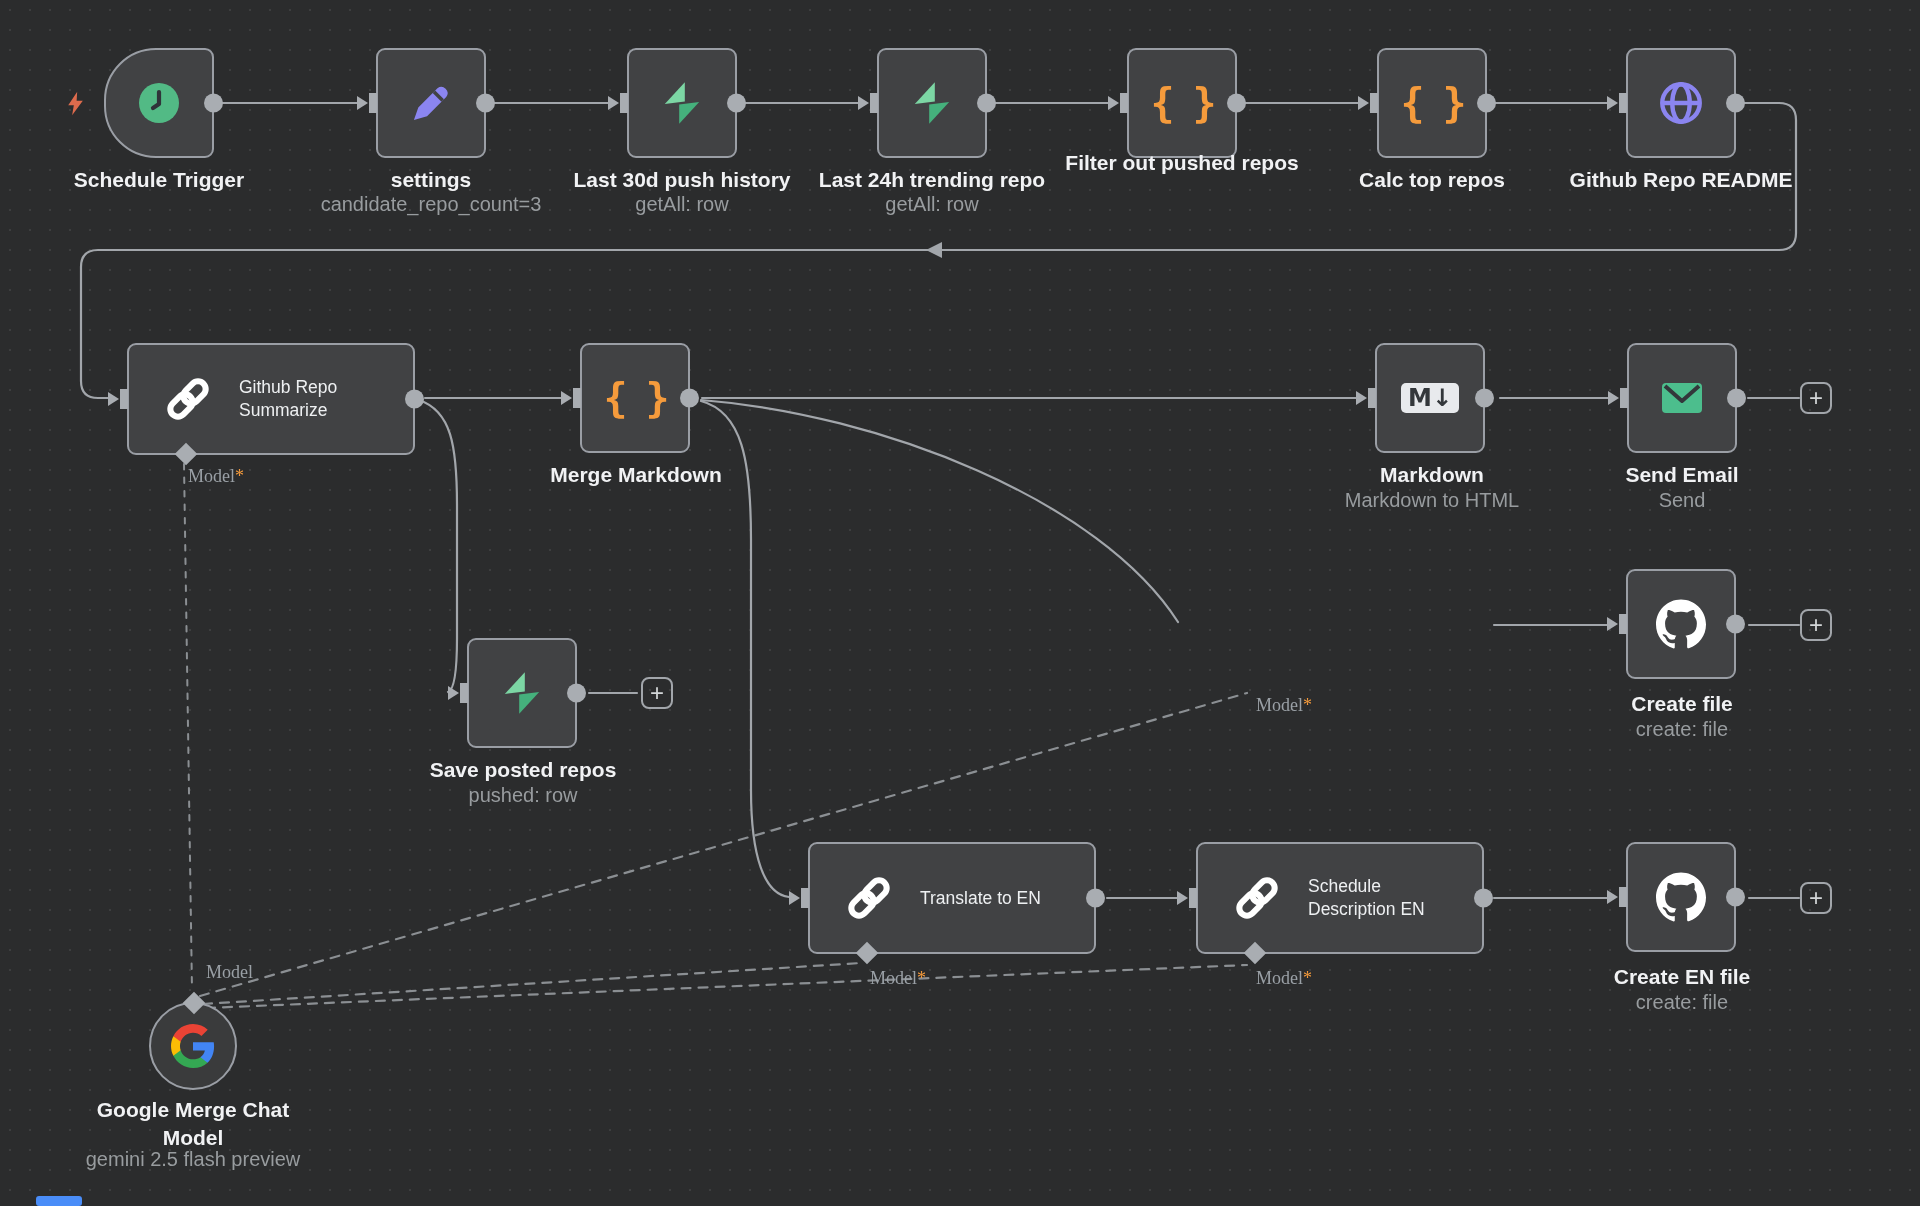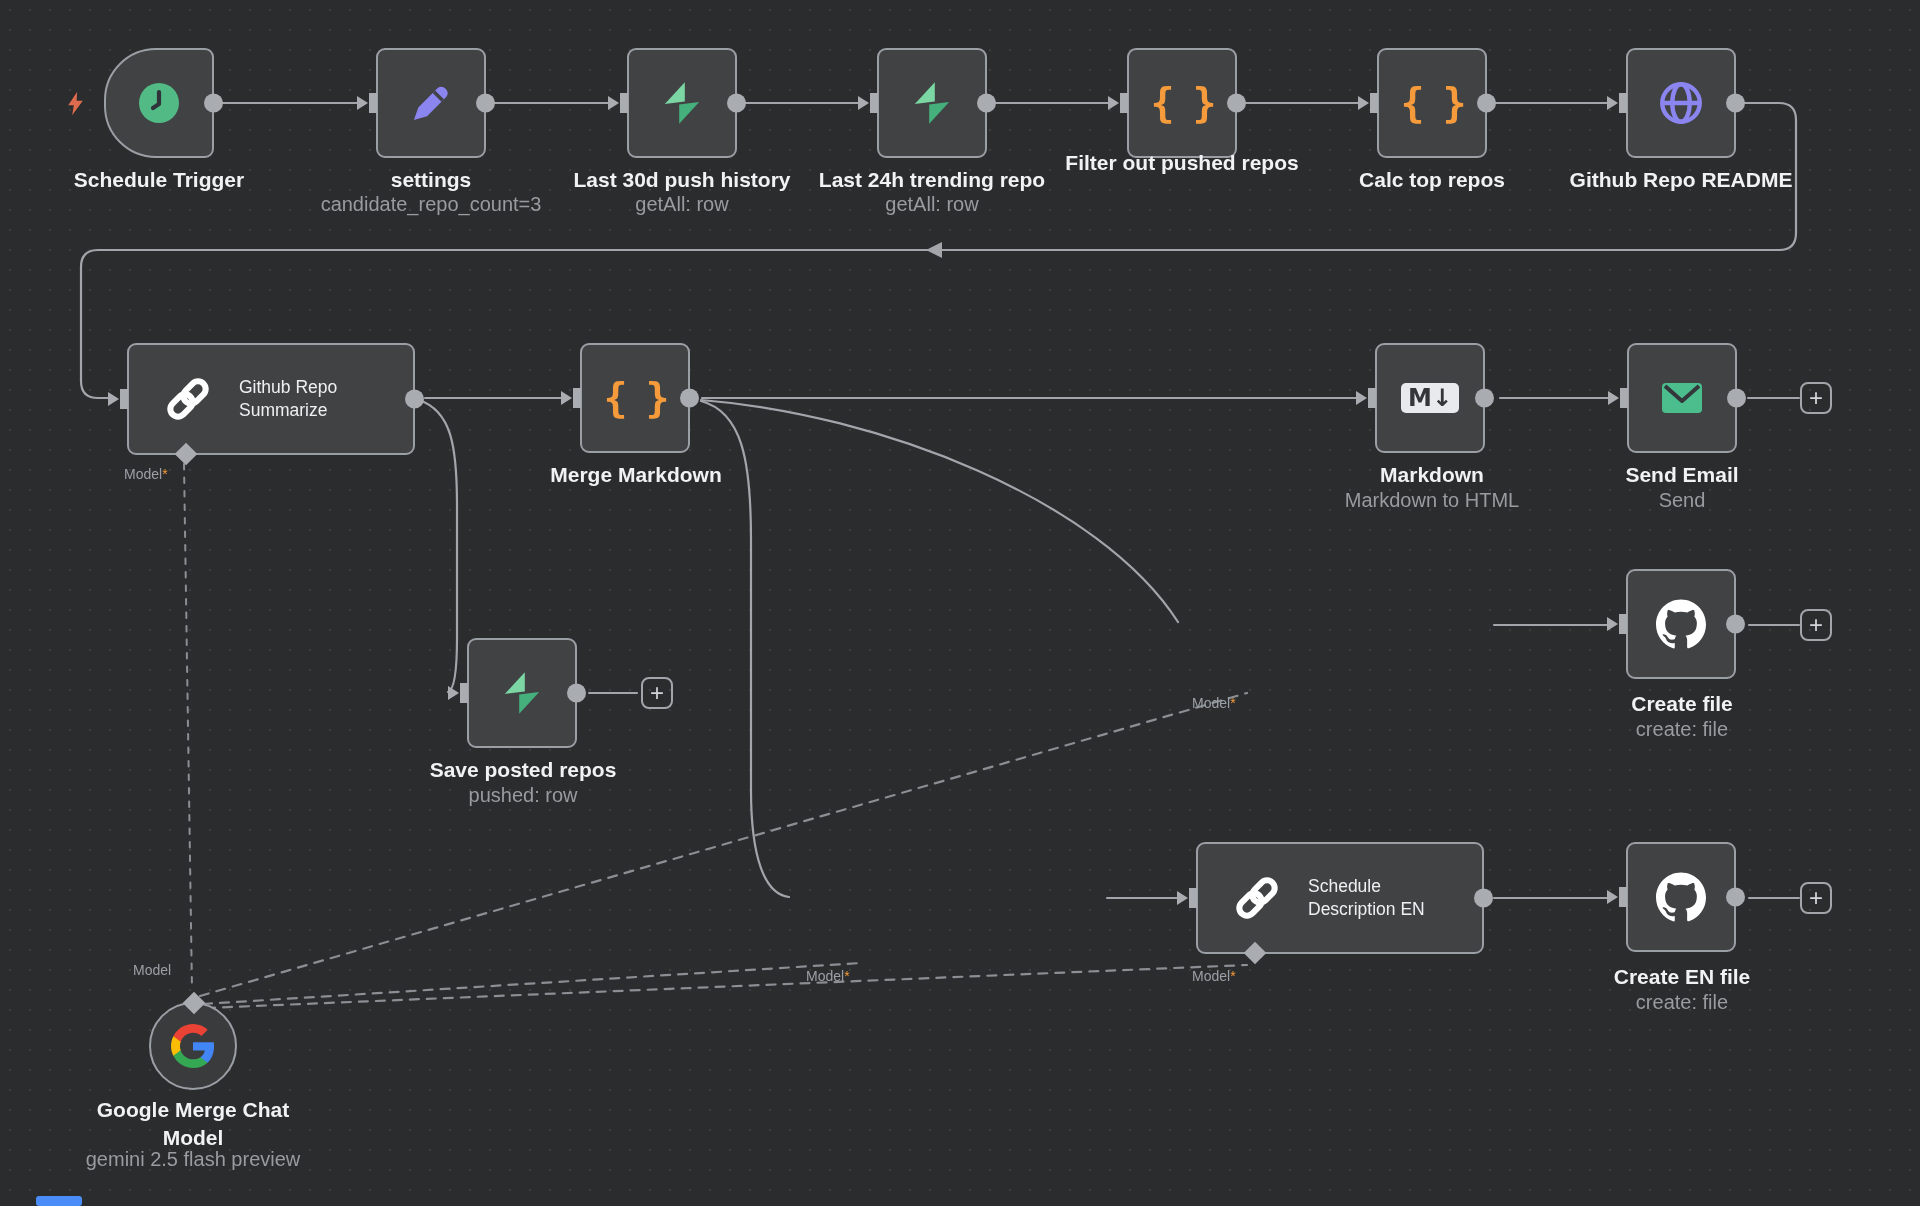--- a/index.html
+++ b/index.html
@@ -26,21 +26,21 @@
     width:19px;height:19px;border-radius:50%;background:#a9adb2;z-index:3;}
   .port-in{position:absolute;left:-9px;top:50%;transform:translateY(-50%);
     width:8px;height:20px;background:#a9adb2;z-index:3;}
   .port-in::before{content:'';position:absolute;right:9px;top:50%;transform:translateY(-50%);
     border-top:7px solid transparent;border-bottom:7px solid transparent;border-left:11px solid #a9adb2;}
   .port-model{position:absolute;bottom:-9px;left:49px;width:16px;height:16px;background:#a9adb2;transform:rotate(45deg);z-index:3;}
   .port-model.top{bottom:auto;top:-9px;left:35px;}
 
   .node-label{position:absolute;z-index:2;width:260px;text-align:center;color:#f1f2f4;font-size:21px;font-weight:700;}
   .node-sub{position:absolute;z-index:2;width:260px;text-align:center;color:#989c9f;font-size:20px;}
-  .model-label{position:absolute;z-index:2;width:120px;text-align:left;color:#9aa0a6;font-size:14px;}
+  .model-label{position:absolute;z-index:2;width:120px;text-align:right;color:#9aa0a6;font-size:18px;font-family:Liberation Serif, serif;}
   .model-label .req{color:#f59b3c;}
 
   .plus-btn{position:absolute;z-index:2;width:32px;height:32px;box-sizing:border-box;
     border:2.5px solid #a2a6ab;border-radius:8px;color:#d3d6d8;font-size:24px;line-height:26px;
     text-align:center;background:transparent;padding:0;cursor:pointer;}
 
   .braces{font-family:"DejaVu Sans Mono",monospace;font-size:40px;font-weight:bold;color:#f59b3c;letter-spacing:-3px;}
   .md-badge{background:#e8eaed;color:#33373b;border-radius:5px;padding:1px 7px;font-weight:bold;font-size:24px;font-family:"DejaVu Sans",sans-serif;}
   .frag{position:absolute;z-index:4;}
 </style>
@@ -220,20 +220,32 @@
       <path d="M10.6 22.4 L10.6 12.8 L20.6 11.5 Z" fill="#45b07c"></path>
     </svg>
     <span class="port-in"></span>
     <span class="port-out"></span>
   </div>
   <div class="node-label" style="left:393px;top:758px">Save posted repos</div>
   <div class="node-sub" style="left:393px;top:784px">pushed: row</div>
 
   <button class="plus-btn" style="left:641px;top:677px">+</button>
 
+  <div class="node wide" style="left:808px;top:842px">
+    <svg width="54" height="54" viewBox="0 0 24 24">
+      <g transform="rotate(-45 12 12)" fill="none" stroke="#fff" stroke-width="2.7">
+        <rect x="2.3" y="8.6" width="11.2" height="6.8" rx="3.4"></rect>
+        <rect x="10.5" y="8.6" width="11.2" height="6.8" rx="3.4"></rect>
+      </g>
+    </svg>
+    <div class="inner-label" style="width:170px">Translate to EN</div>
+    <span class="port-in"></span>
+    <span class="port-out"></span>
+    <span class="port-model"></span>
+  </div>
   <div class="model-label" style="left:806px;top:968px"><span>Model</span><span class="req">*</span></div>
 
   <div class="node wide" style="left:1196px;top:842px">
     <svg width="54" height="54" viewBox="0 0 24 24">
       <g transform="rotate(-45 12 12)" fill="none" stroke="#fff" stroke-width="2.7">
         <rect x="2.3" y="8.6" width="11.2" height="6.8" rx="3.4"></rect>
         <rect x="10.5" y="8.6" width="11.2" height="6.8" rx="3.4"></rect>
       </g>
     </svg>
     <div class="inner-label" style="width:150px">Schedule Description EN</div>

